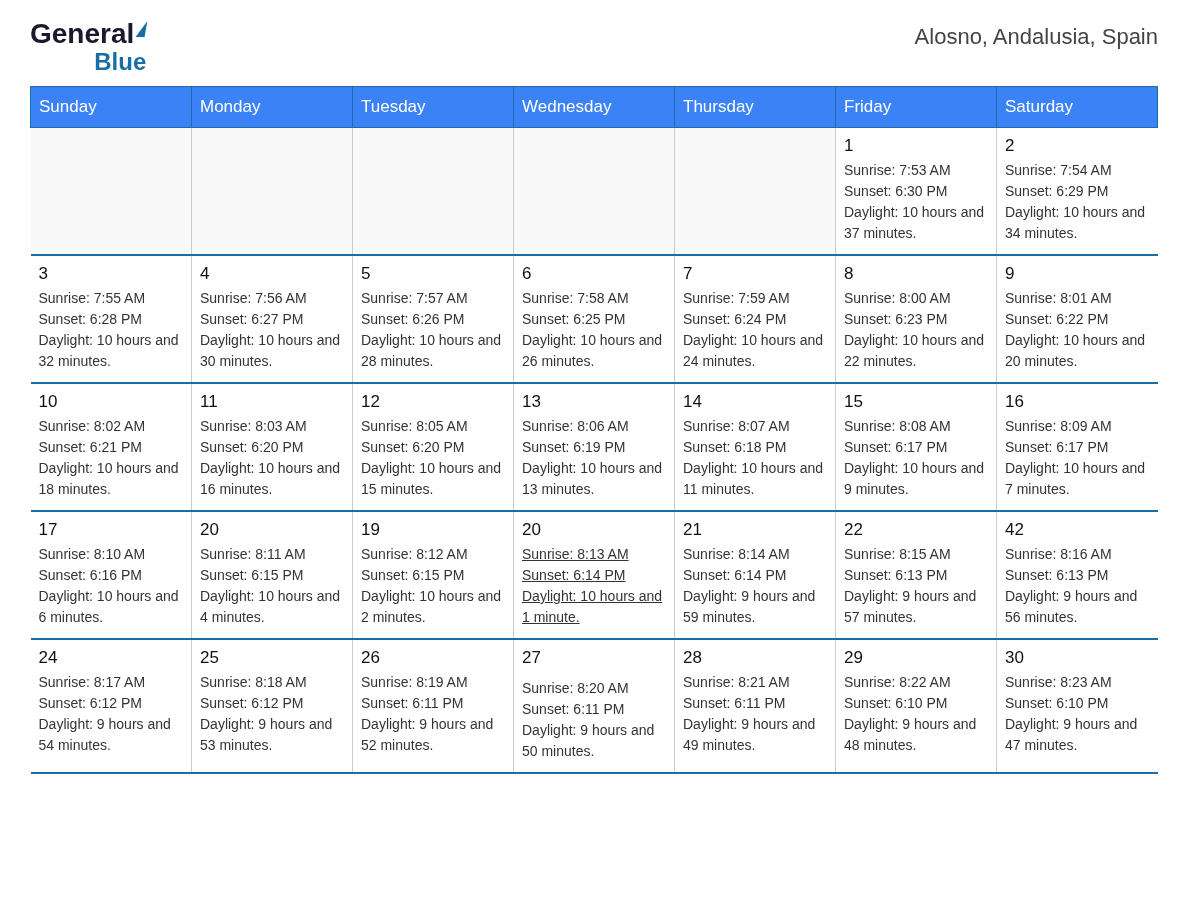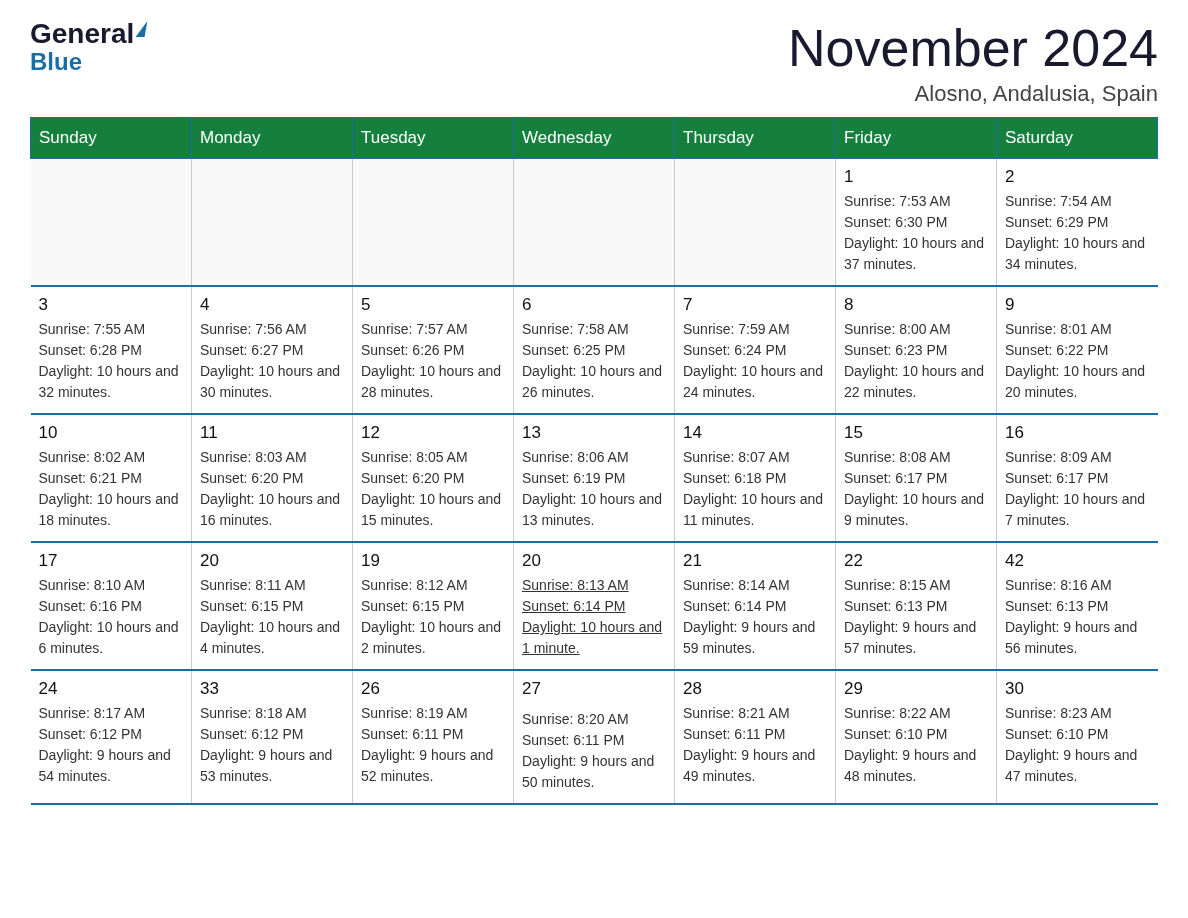--- a/index.html
+++ b/index.html
@@ -12,21 +12,21 @@
     }
     .header {
       display: flex;
       justify-content: space-between;
       align-items: flex-start;
       margin-bottom: 10px;
     }
     .logo {
       display: flex;
       flex-direction: column;
-      align-items: flex-start;
+      align-items: flex-end;
     }
     .logo-general {
       font-size: 28px;
       font-weight: bold;
       color: #1a1a2e;
       line-height: 1;
     }
     .logo-blue {
       font-size: 24px;
       font-weight: bold;
@@ -45,21 +45,21 @@
       font-size: 22px;
       color: #444;
       margin-top: 4px;
     }
     table {
       width: 100%;
       border-collapse: collapse;
       margin-top: 10px;
     }
     thead tr {
-      background-color: #15803d;
+      background-color: #3b82f6;
       color: #fff;
     }
     thead th {
       padding: 10px 8px;
       text-align: left;
       font-size: 17px;
       font-weight: normal;
       border: 1px solid #1a6ea8;
     }
     tbody tr {
@@ -99,21 +99,20 @@
 
 <div class="header">
   <div class="logo">
     <div style="display:flex;align-items:center;">
       <span class="logo-general">General</span>
       <span style="display:inline-block;margin-left:3px;width:0;height:0;border-left:9px solid transparent;border-right:0px solid transparent;border-bottom:16px solid #1a6ea8;transform:skewX(-10deg);vertical-align:middle;margin-top:-10px;"></span>
     </div>
     <span class="logo-blue">Blue</span>
   </div>
   <div class="title-area">
-    <div class="month-title">November 2024</div>
     <div class="location">Alosno, Andalusia, Spain</div>
   </div>
 </div>
 
 <table>
   <thead>
     <tr>
     <th>Sunday</th>
         <th>Monday</th>
         <th>Tuesday</th>
@@ -276,21 +275,21 @@
         </td>
       </tr>
       <tr>
         <td>
           <span class="day-num">24</span>
           <div class="day-info" style="white-space: pre-line;">Sunrise: 8:17 AM
 Sunset: 6:12 PM
 Daylight: 9 hours and 54 minutes.</div>
         </td>
         <td>
-          <span class="day-num">33</span>
+          <span class="day-num">25</span>
           <div class="day-info" style="white-space: pre-line;">Sunrise: 8:18 AM
 Sunset: 6:12 PM
 Daylight: 9 hours and 53 minutes.</div>
         </td>
         <td>
           <span class="day-num">26</span>
           <div class="day-info" style="white-space: pre-line;">Sunrise: 8:19 AM
 Sunset: 6:11 PM
 Daylight: 9 hours and 52 minutes.</div>
         </td>

